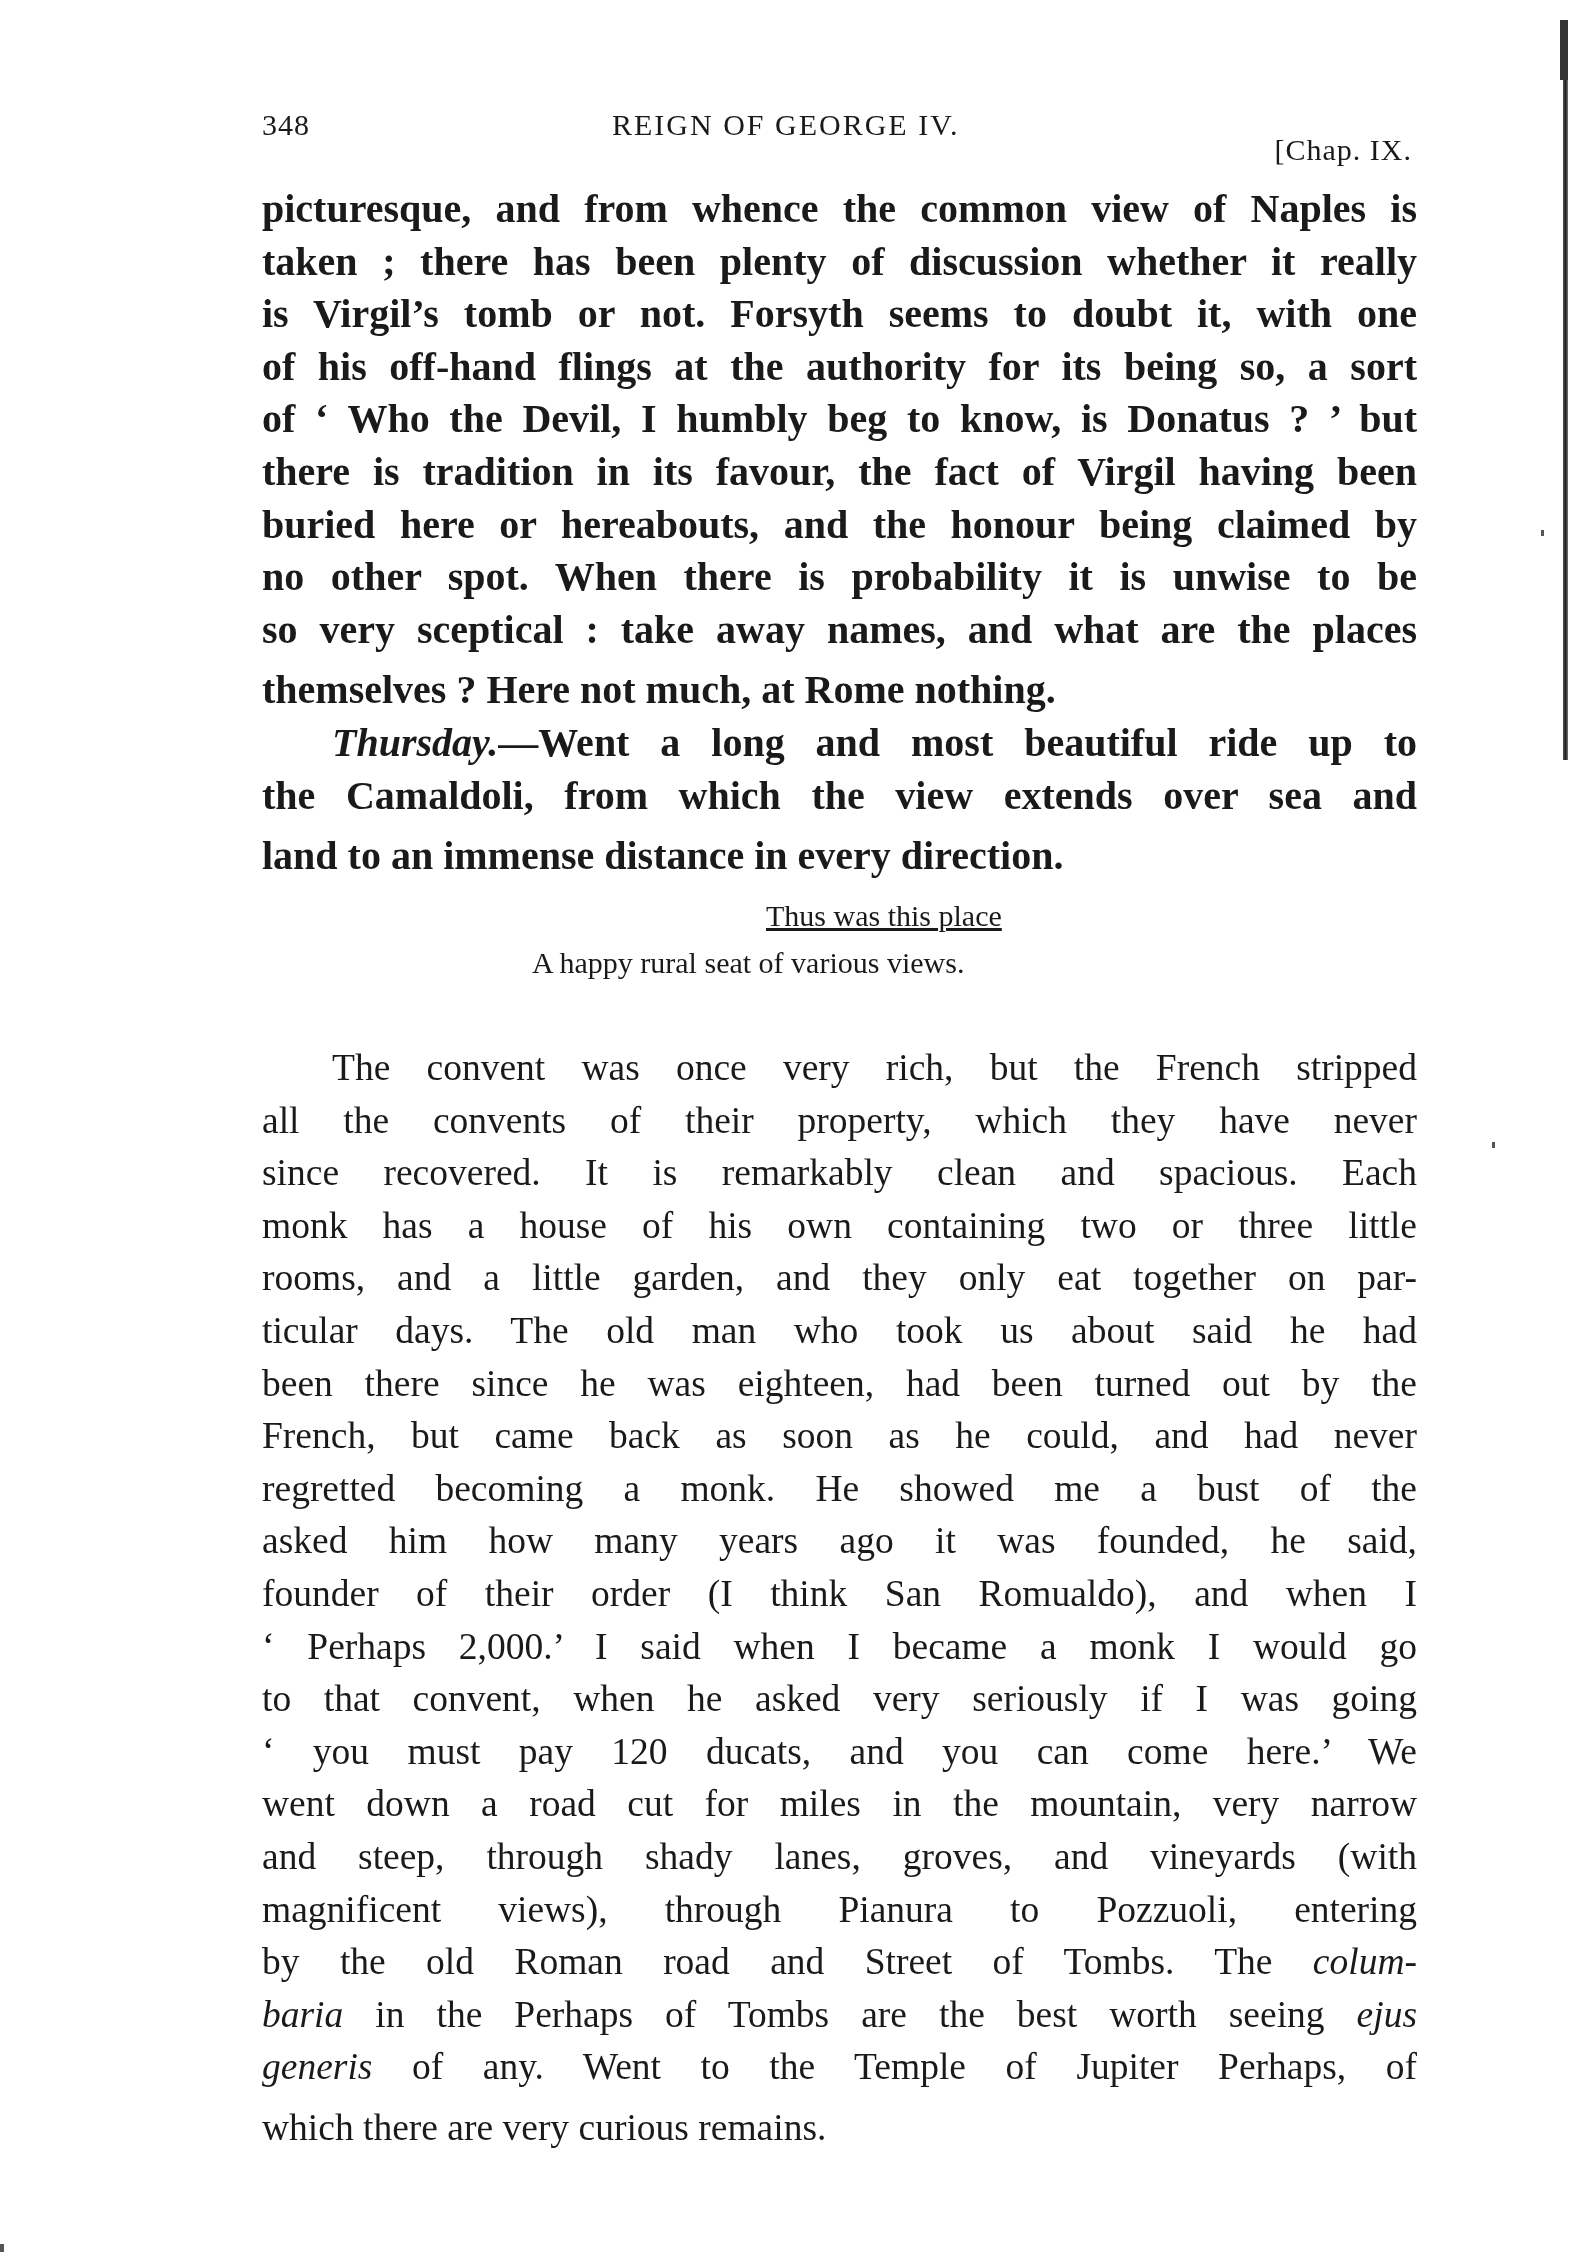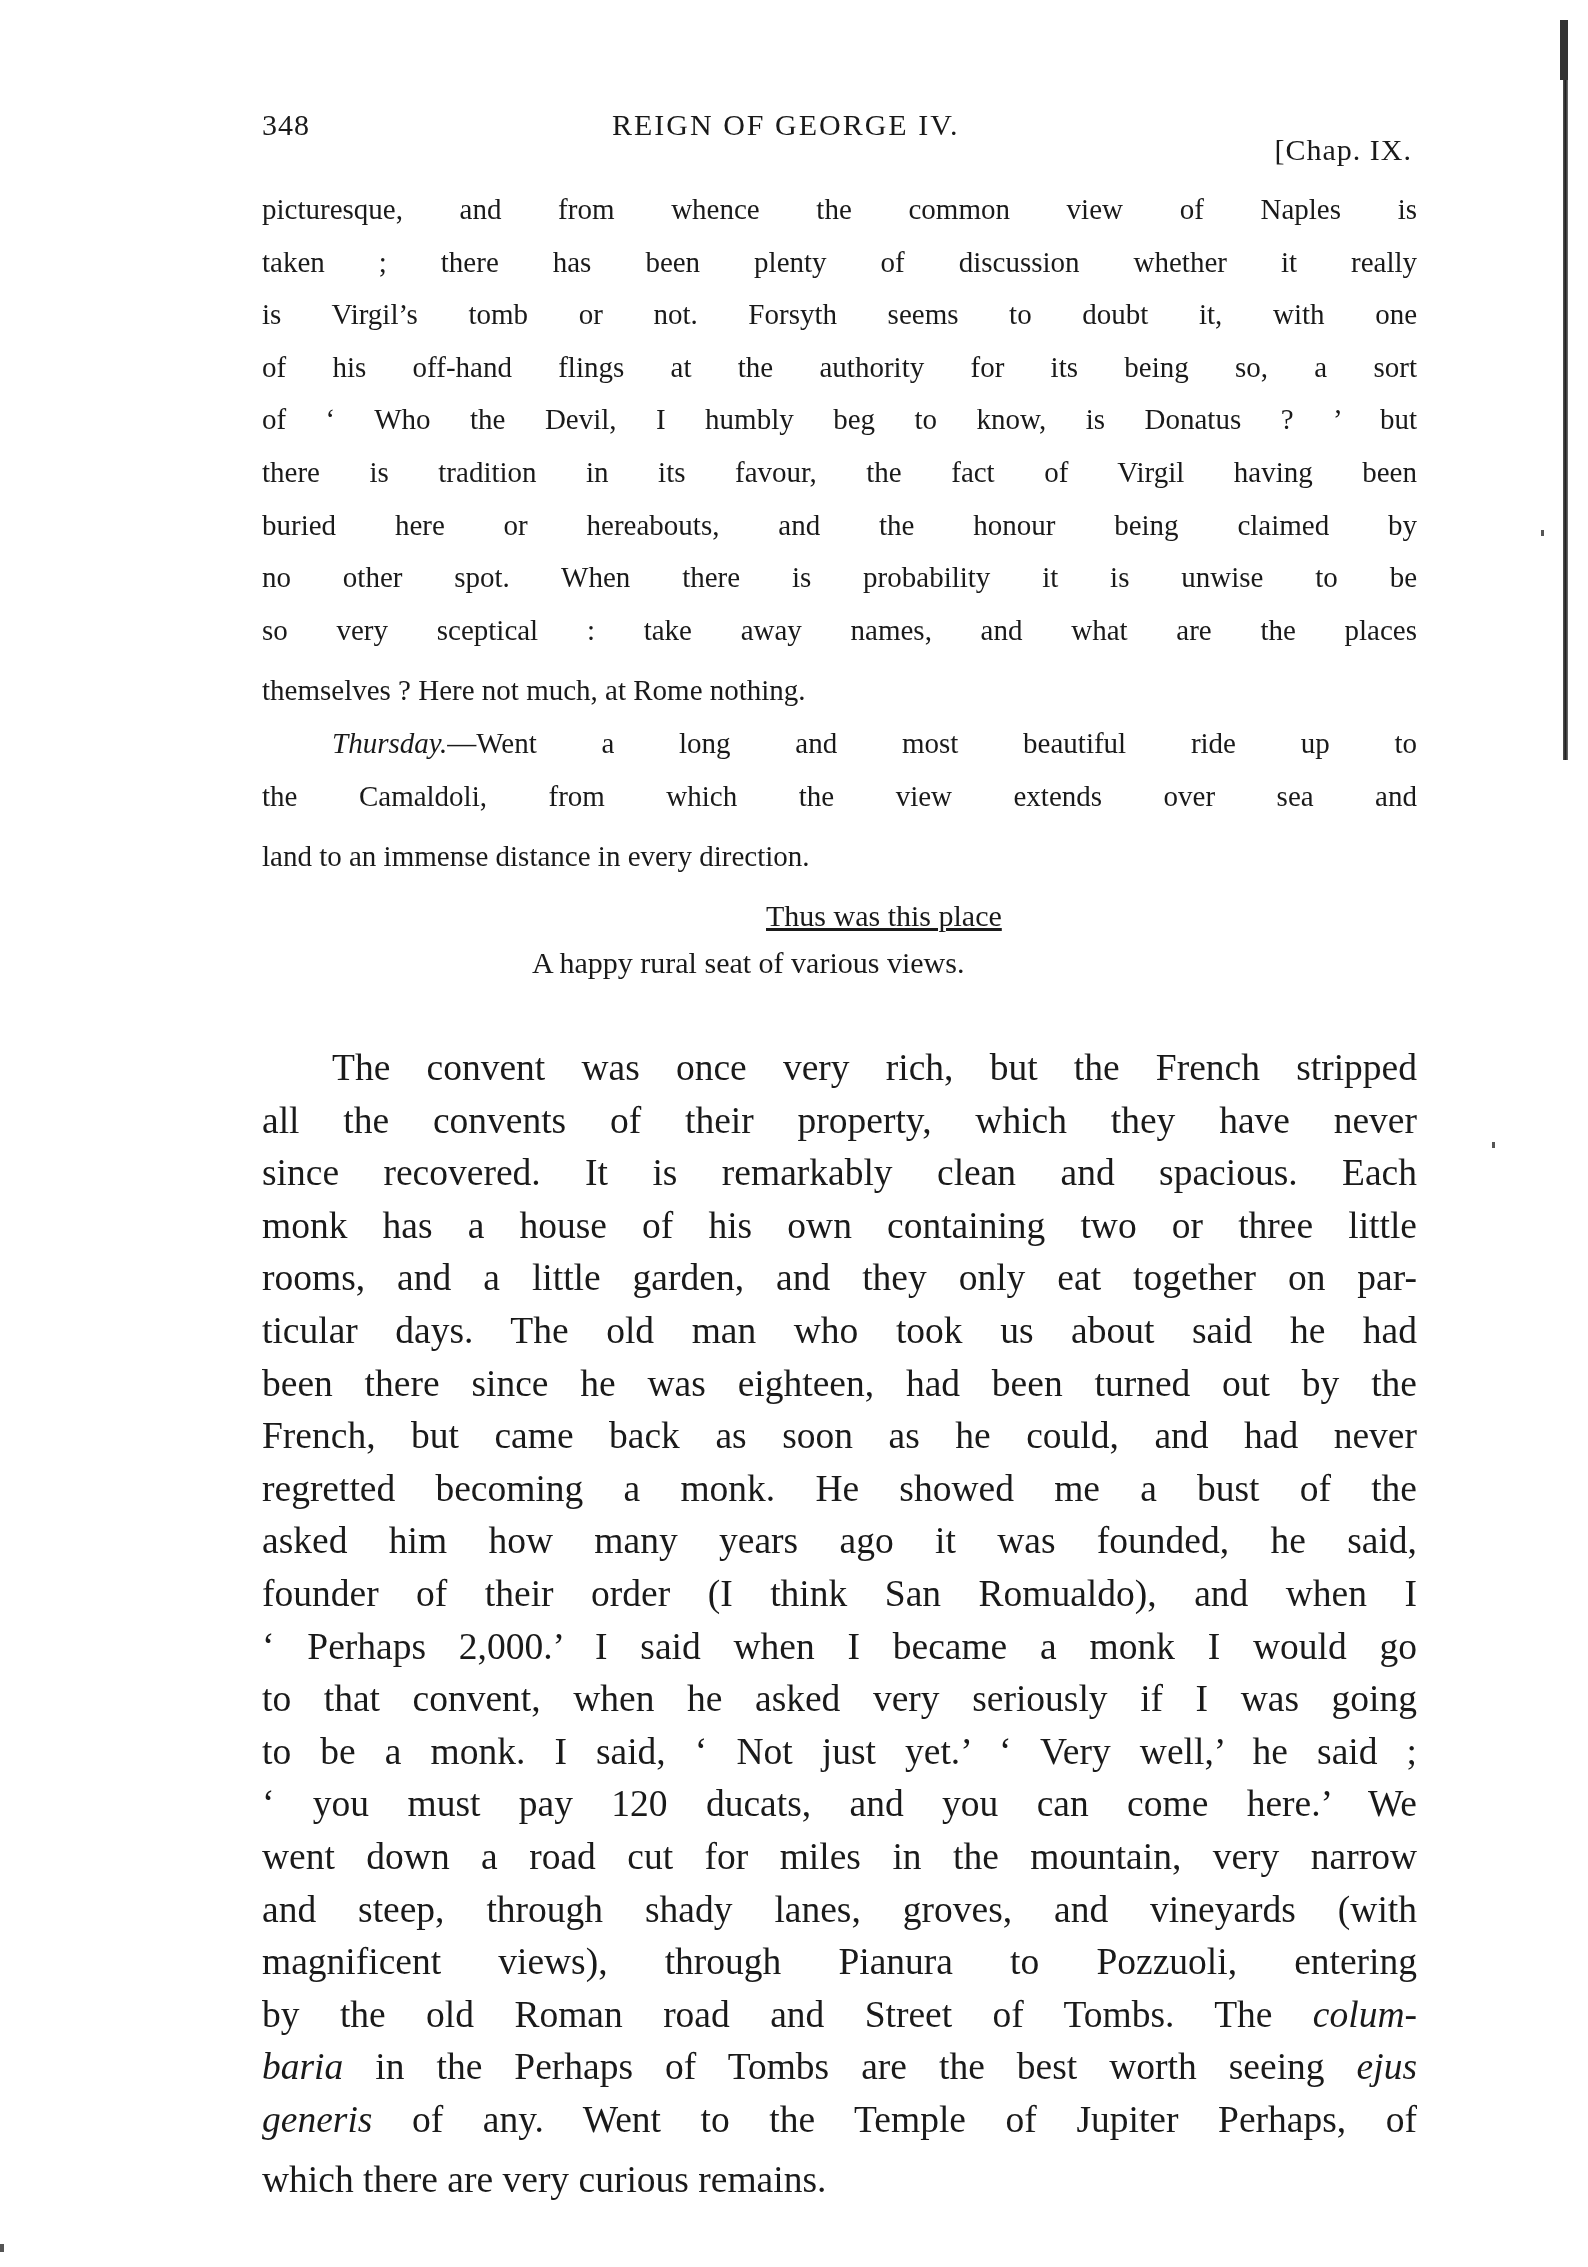--- a/index.html
+++ b/index.html
@@ -18,21 +18,21 @@
   }
   .header {
     position: absolute; top: 108px; left: 262px; width: 1150px; height: 40px;
     font-size: 30px; letter-spacing: 1px;
   }
   .header .num { position: absolute; left: 0; top: 0; }
   .header .title { position: absolute; left: 350px; top: 0; font-variant: small-caps; letter-spacing: 2px; }
   .header .chap { position: absolute; right: 0; top: 0; margin-top: 25px; }
   .body-text {
     position: absolute; left: 262px; top: 183px; width: 1155px;
-    font-size: 29px; line-height: 52.6px;
+    font-size: 40px; line-height: 52.6px; font-weight: bold;
   }
   .line { display: block; text-align: justify; text-align-last: justify; white-space: nowrap; height: 52.6px; }
   .line.last { text-align-last: left; margin-top: 8px; }
   .indent { padding-left: 70px; }
   .verse {
     position: absolute; left: 262px; width: 1155px; font-size: 30px; line-height: 47px;
   }
   .verse .v1 { position: absolute; left: 504px; top: 0; white-space: nowrap; text-decoration: underline; }
   .verse .v2 { position: absolute; left: 270px; top: 47px; white-space: nowrap; }
   .para2 { position: absolute; left: 262px; top: 1042px; width: 1155px; font-size: 37.5px; line-height: 52.6px; }
@@ -79,21 +79,20 @@
   <span class="line">monk has a house of his own containing two or three little</span>
   <span class="line">rooms, and a little garden, and they only eat together on par-</span>
   <span class="line">ticular days. The old man who took us about said he had</span>
   <span class="line">been there since he was eighteen, had been turned out by the</span>
   <span class="line">French, but came back as soon as he could, and had never</span>
   <span class="line">regretted becoming a monk. He showed me a bust of the</span>
   <span class="line">asked him how many years ago it was founded, he said,</span>
   <span class="line">founder of their order (I think San Romualdo), and when I</span>
   <span class="line">‘ Perhaps 2,000.’ I said when I became a monk I would go</span>
   <span class="line">to that convent, when he asked very seriously if I was going</span>
-  <span class="line">to be a monk. I said, ‘ Not just yet.’ ‘ Very well,’ he said ;</span>
   <span class="line">‘ you must pay 120 ducats, and you can come here.’ We</span>
   <span class="line">went down a road cut for miles in the mountain, very narrow</span>
   <span class="line">and steep, through shady lanes, groves, and vineyards (with</span>
   <span class="line">magnificent views), through Pianura to Pozzuoli, entering</span>
   <span class="line"><span>by the old Roman road and Street of Tombs. The </span><i>colum-</i></span>
   <span class="line"><i>baria</i><span> in the Perhaps of Tombs are the best worth seeing </span><i>ejus</i></span>
   <span class="line"><i>generis</i><span> of any. Went to the Temple of Jupiter Perhaps, of</span></span>
   <span class="line last">which there are very curious remains.</span>
 </div>
 

